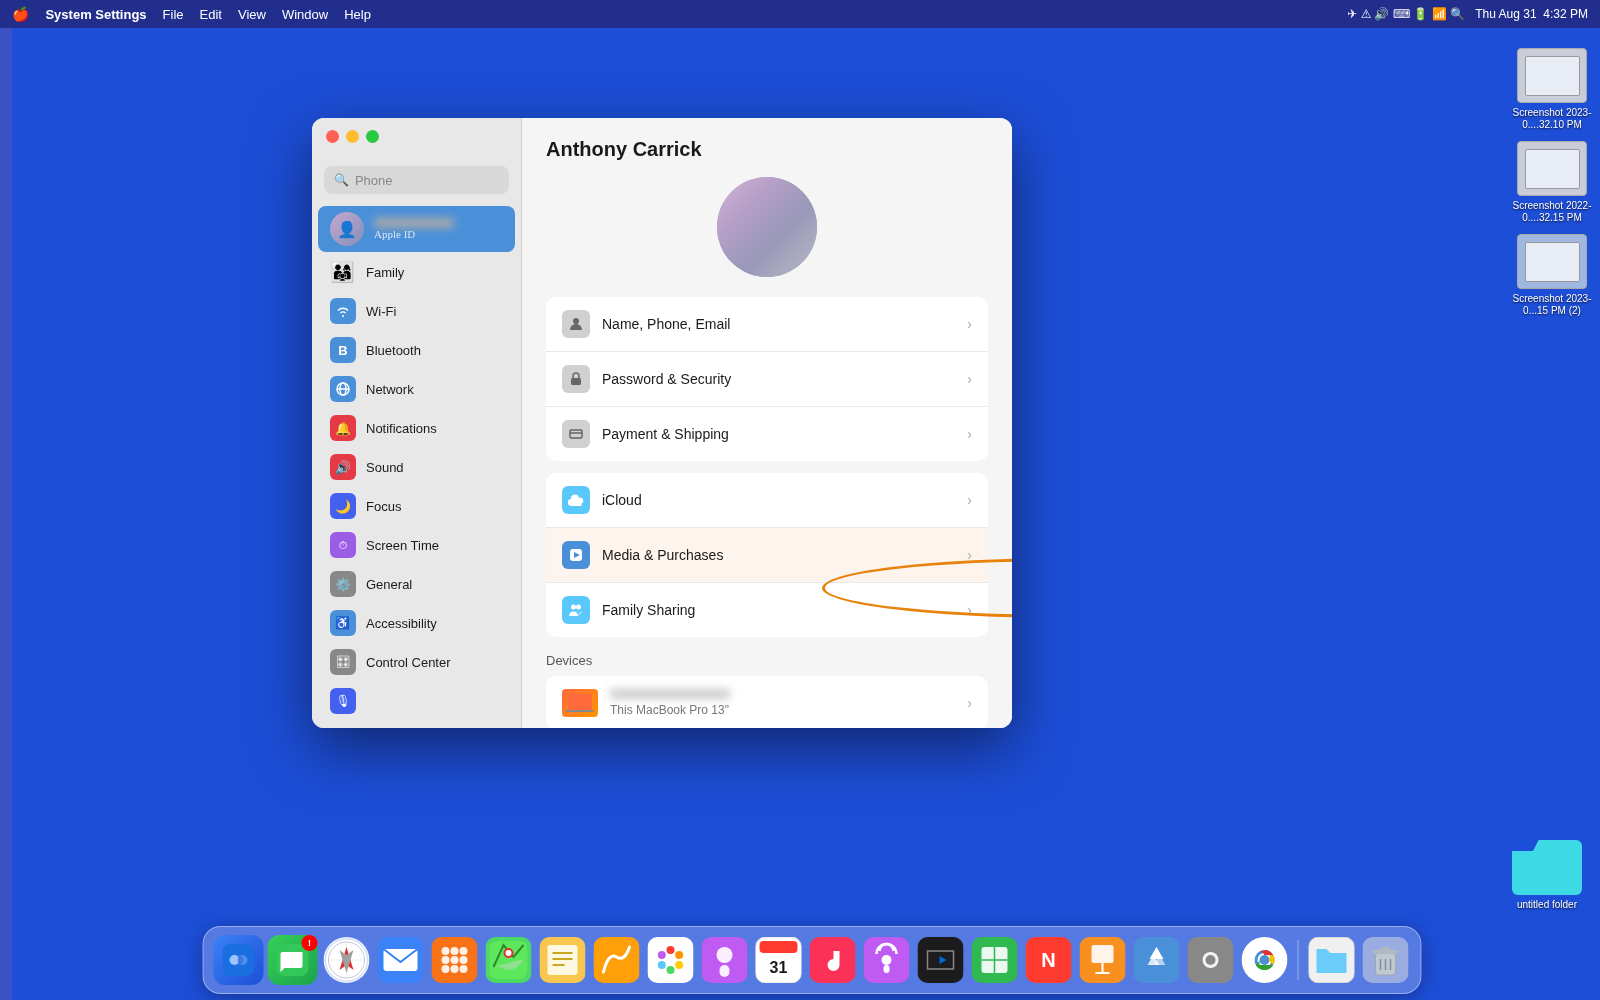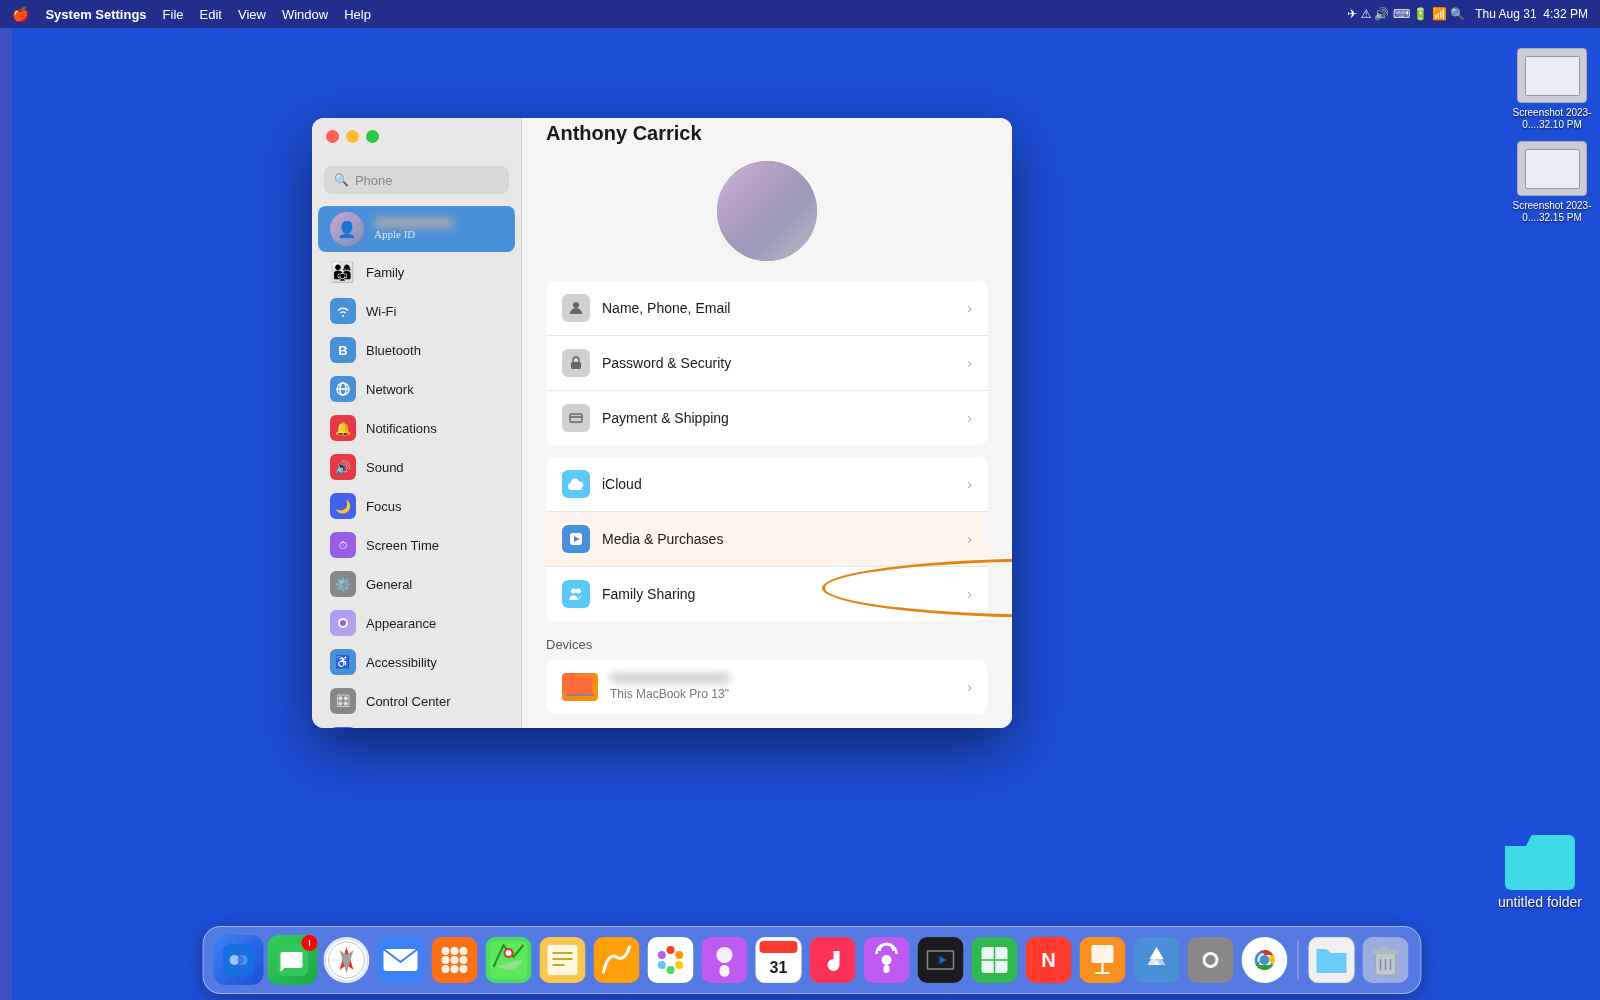--- a/index.html
+++ b/index.html
@@ -120,21 +120,21 @@
     }
     .folder-icon {
       width: 70px;
       height: 55px;
       background: #3dd9e5;
       border-radius: 6px;
       position: relative;
       clip-path: polygon(0 20%, 30% 20%, 38% 0, 100% 0, 100% 100%, 0 100%);
     }
     .folder-label {
-      font-size: 14px;
+      font-size: 10px;
       color: white;
       text-shadow: 0 1px 2px rgba(0,0,0,0.8);
     }
 
     
     .settings-window {
       position: absolute;
       top: 90px;
       left: 300px;
       width: 700px;
@@ -260,21 +260,21 @@
     .icon-blue { background: #4a90d9; }
     .icon-red { background: #e63946; }
     .icon-gray { background: #888; }
     .icon-indigo { background: #4361ee; }
 
     
     .main-content {
       flex: 1;
       background: #f5f5f5;
       overflow-y: auto;
-      padding: 4px 24px;
+      padding: 20px 24px;
     }
     .main-content::-webkit-scrollbar { width: 0; }
 
     .profile-header {
       font-size: 20px;
       font-weight: 600;
       color: #1a1a1a;
       margin-bottom: 16px;
     }
 
@@ -467,21 +467,28 @@
         <div class="inner-screen"></div>
       </div>
       <span class="desktop-icon-label">Screenshot
 2023-0....32.10 PM</span>
     </div>
     <div class="desktop-icon">
       <div class="desktop-icon-thumb">
         <div class="inner-screen"></div>
       </div>
       <span class="desktop-icon-label">Screenshot
-2023-0....32.15 PM</span>
+2022-0....32.15 PM</span>
+    </div>
+    <div class="desktop-icon">
+      <div class="desktop-icon-thumb blue-tint">
+        <div class="inner-screen"></div>
+      </div>
+      <span class="desktop-icon-label">Screenshot
+2023-0...15 PM (2)</span>
     </div>
   </div>
 
   <div class="folder-icon-container">
     <div class="folder-icon"></div>
     <span class="folder-label">untitled folder</span>
   </div>
 
   <div class="settings-window">
 
@@ -554,29 +561,20 @@
       <div class="sidebar-item">
         <div class="sidebar-item-icon icon-purple" style="color:white;font-size:11px;">⏱</div>
         <span class="sidebar-item-text">Screen Time</span>
       </div>
 
       <div class="sidebar-item">
         <div class="sidebar-item-icon icon-gray" style="color:white;font-size:13px;">⚙️</div>
         <span class="sidebar-item-text">General</span>
       </div>
 
-      <div class="sidebar-item">
-        <div class="sidebar-item-icon" style="background:linear-gradient(135deg,#a0a0f8,#c0a0e0);">
-          <svg width="14" height="14" viewBox="0 0 14 14" fill="none">
-              <circle cx="7" cy="7" r="5" fill="white" opacity="0.9"></circle>
-              <circle cx="7" cy="7" r="3" fill="#9b5de5"></circle>
-            </svg>
-        </div>
-        <span class="sidebar-item-text">Appearance</span>
-      </div>
 
       <div class="sidebar-item">
         <div class="sidebar-item-icon icon-blue" style="color:white;font-size:12px;">♿</div>
         <span class="sidebar-item-text">Accessibility</span>
       </div>
 
       <div class="sidebar-item">
         <div class="sidebar-item-icon icon-gray" style="color:white;font-size:12px;">🎛</div>
         <span class="sidebar-item-text">Control Center</span>
       </div>

